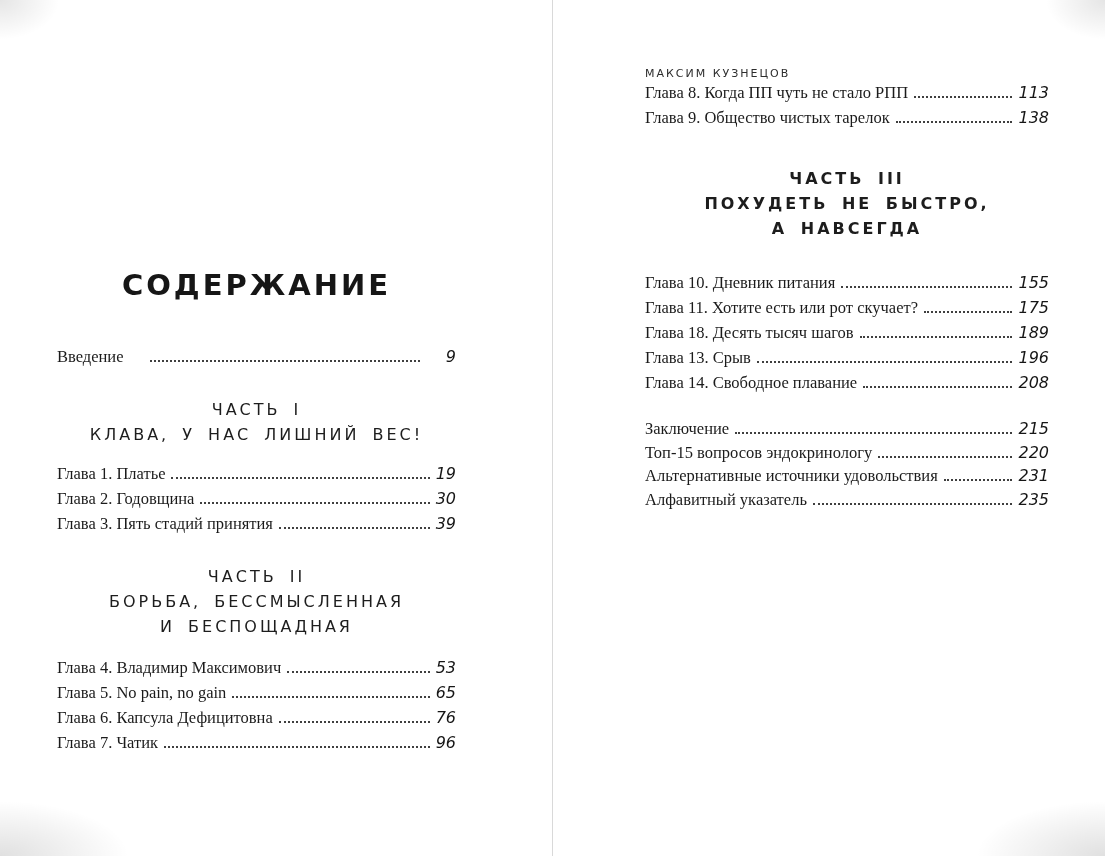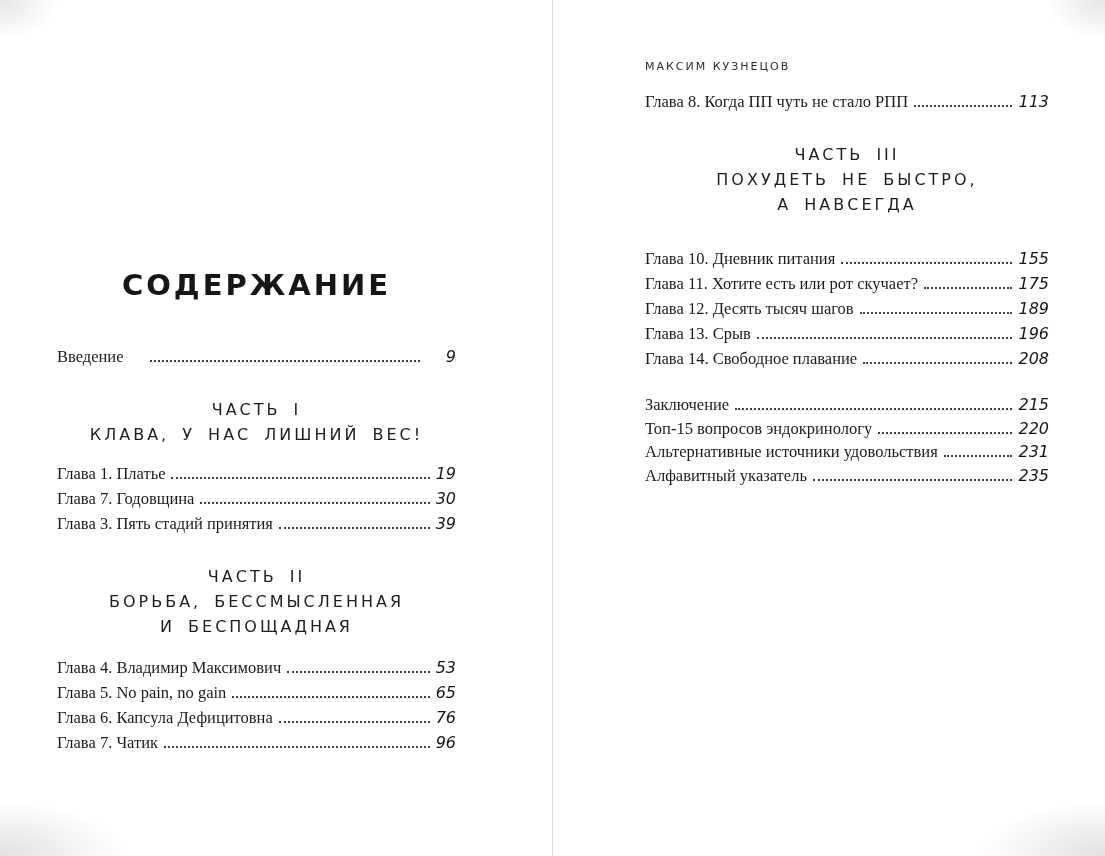--- a/index.html
+++ b/index.html
@@ -39,21 +39,21 @@
 
   .page-left {
     position: absolute;
     left: 57px;
     top: 0;
     width: 399px;
   }
   .page-right {
     position: absolute;
     left: 645px;
-    top: 0;
+    top: 7px;
     width: 404px;
   }
 
   .contents-title {
     margin-top: 268px;
     text-align: center;
     font-family: "DejaVu Sans", sans-serif;
     font-size: 29px;
     font-weight: 600;
     letter-spacing: 3px;
@@ -104,22 +104,22 @@
     color: #161616;
   }
 
   
   .mt-intro   { margin-top: 42px; gap: 20px; }
   .mt-part1   { margin-top: 28px; }
   .mt-rows1   { margin-top: 14px; }
   .mt-part2   { margin-top: 28px; }
   .mt-rows2   { margin-top: 16px; }
 
-  .mt-top-rows  { margin-top: 16px; }
-  .mt-part3     { margin-top: 28px; }
+  .mt-top-rows  { }
+  .mt-part3     { margin-top: 36px; font-weight: bold; }
   .mt-rows3     { margin-top: 29px; }
   .mt-end-rows  { margin-top: 22px; }
   .tight .toc-row { line-height: 23.5px; }
 </style>
 </head>
 <body>
 
 <div class="spread">
 
   <div class="gutter-line"></div>
@@ -143,21 +143,21 @@
       <div>КЛАВА, У НАС ЛИШНИЙ ВЕС!</div>
     </div>
 
     <div class="toc-group mt-rows1">
       <div class="toc-row">
         <span class="toc-title">Глава 1. Платье</span>
         <span class="leader"></span>
         <span class="toc-page">19</span>
       </div>
       <div class="toc-row">
-        <span class="toc-title">Глава 7. Годовщина</span>
+        <span class="toc-title">Глава 2. Годовщина</span>
         <span class="leader"></span>
         <span class="toc-page">30</span>
       </div>
       <div class="toc-row">
         <span class="toc-title">Глава 3. Пять стадий принятия</span>
         <span class="leader"></span>
         <span class="toc-page">39</span>
       </div>
     </div>
 
@@ -195,41 +195,46 @@
   <div class="page-right">
 
     <div class="running-header">МАКСИМ КУЗНЕЦОВ</div>
 
     <div class="toc-group mt-top-rows">
       <div class="toc-row">
         <span class="toc-title">Глава 8. Когда ПП чуть не стало РПП</span>
         <span class="leader"></span>
         <span class="toc-page">113</span>
       </div>
+      <div class="toc-row">
+        <span class="toc-title">Глава 9. Общество чистых тарелок</span>
+        <span class="leader"></span>
+        <span class="toc-page">138</span>
+      </div>
     </div>
 
     <div class="part-heading mt-part3">
       <div>ЧАСТЬ III</div>
       <div>ПОХУДЕТЬ НЕ БЫСТРО,</div>
       <div>А НАВСЕГДА</div>
     </div>
 
     <div class="toc-group mt-rows3">
       <div class="toc-row">
         <span class="toc-title">Глава 10. Дневник питания</span>
         <span class="leader"></span>
         <span class="toc-page">155</span>
       </div>
       <div class="toc-row">
         <span class="toc-title">Глава 11. Хотите есть или рот скучает?</span>
         <span class="leader"></span>
         <span class="toc-page">175</span>
       </div>
       <div class="toc-row">
-        <span class="toc-title">Глава 12. Десять тысяч шагов</span>
+        <span class="toc-title">Глава 18. Десять тысяч шагов</span>
         <span class="leader"></span>
         <span class="toc-page">189</span>
       </div>
       <div class="toc-row">
         <span class="toc-title">Глава 13. Срыв</span>
         <span class="leader"></span>
         <span class="toc-page">196</span>
       </div>
       <div class="toc-row">
         <span class="toc-title">Глава 14. Свободное плавание</span>

